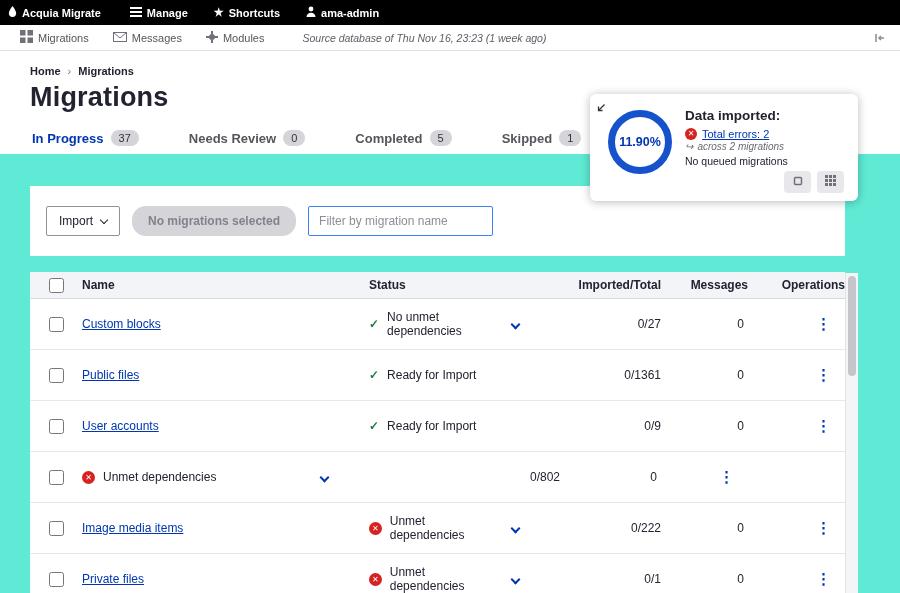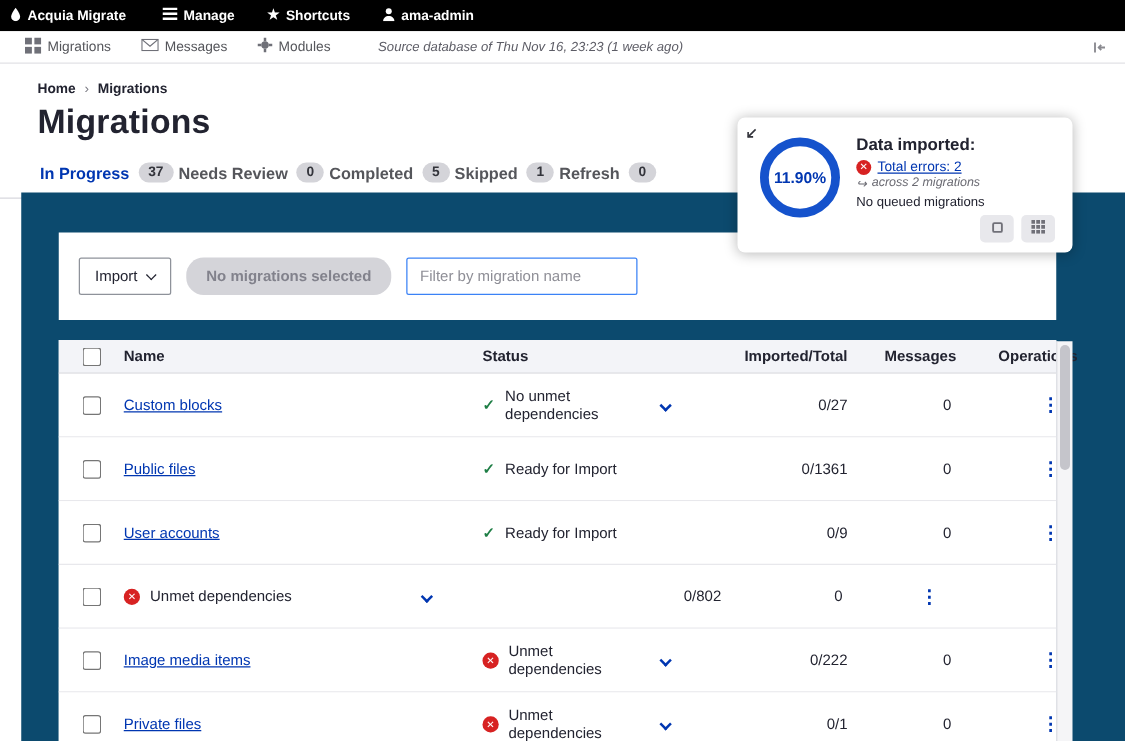--- a/index.html
+++ b/index.html
@@ -20,28 +20,28 @@
   .toolbar-collapse { margin-left:auto; display:flex; align-items:center; padding:0 6px; cursor:pointer; }
 
   
   .breadcrumb { margin:14px 30px 0; font-size:11px; font-weight:bold; display:flex; align-items:center; gap:7px; }
   .breadcrumb a { color:#222330; text-decoration:none; }
   .crumb-sep { color:#7a7a82; font-weight:normal; }
   .page-title { margin:5px 30px 0; font-size:27px; font-weight:bold; color:#222330; letter-spacing:0.2px; }
 
   
   .tabs-strip { border-bottom:1px solid #d8d8de; padding:0 30px; margin-top:4px; }
-  .tabs { display:flex; }
+  .tabs { display:flex; gap:46px; }
   .tab { position:relative; display:flex; align-items:center; gap:7px; padding:13px 2px 12px; font-size:13px; font-weight:bold; color:#55565b; cursor:pointer; }
   .tab.active { color:#0036b1; }
   .tab.active::after { content:""; position:absolute; left:0; right:0; bottom:-1px; height:3px; background:#003cc5; }
-  .tab-badge { background:#d4d4d9; color:#33343b; font-size:11px; font-weight:bold; border-radius:10px; padding:1px 8px; line-height:14px; }
-
-  
-  .page-body { position:absolute; top:154px; left:0; right:0; bottom:0; background:#0c4a6e; padding:32px 55px 0 30px;margin-left:17px; }
+  .tab-badge { background:#d4d4d9; color:#33343b; font-size:11px; font-weight:normal; border-radius:10px; padding:1px 8px; line-height:14px; }
+
+  
+  .page-body { position:absolute; top:154px; left:0; right:0; bottom:0; background:#5eead4; padding:32px 55px 0 30px; }
 
   
   .controls-panel { background:#fff; padding:20px 16px; display:flex; align-items:center; gap:12px; }
   .btn-import { display:flex; align-items:center; gap:8px; background:#fff; border:1px solid #8e929a; border-radius:2px; padding:7px 12px; font-size:12px; color:#222330; cursor:pointer; font-family:inherit; }
   .caret { width:6px; height:6px; border-right:1.5px solid #222330; border-bottom:1.5px solid #222330; transform:rotate(45deg); margin-top:-3px; }
   .btn-disabled { background:#d4d4d9; border:none; border-radius:14px; padding:8px 16px; font-size:12px; color:#82828c; font-weight:bold; font-family:inherit; }
   .filter-input { width:185px; padding:7px 10px; border:1px solid #3b82f6; border-radius:2px; font-size:12px; font-family:inherit; color:#222330; }
   .filter-input::placeholder { color:#8e8e96; }
 
   

